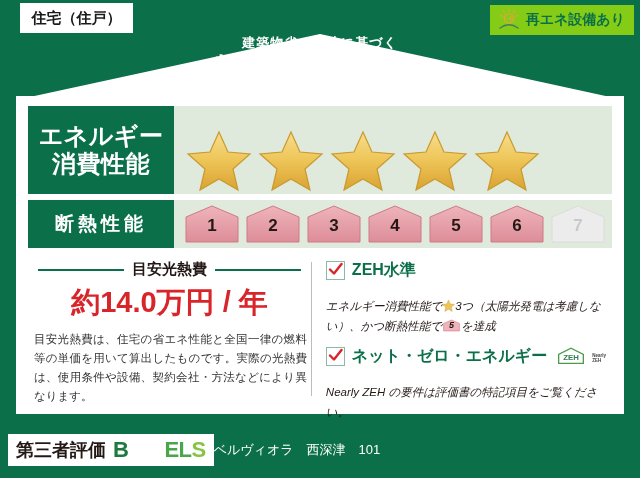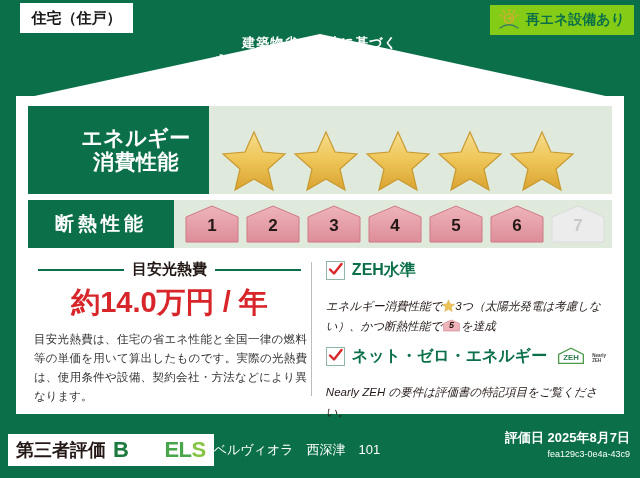--- a/index.html
+++ b/index.html
@@ -64,21 +64,21 @@
   }
   .row-energy{top:10px;height:88px;}
   .row-insul{top:104px;height:48px;}
 
   .row-key{
     width:146px;height:100%;
     background:#0b7049;color:#ffffff;
     display:flex;flex-direction:column;align-items:center;justify-content:center;
     font-weight:bold;line-height:1.15;
   }
-  .row-energy .row-key{font-size:21px;letter-spacing:0.5px;padding-left:35px;}
+  .row-energy .row-key{font-size:24px;letter-spacing:0.5px;}
   .row-insul .row-key{font-size:19px;letter-spacing:4px;}
 
   .row-val{flex:1;height:100%;position:relative;}
 
   
   .stars{
     position:absolute;left:12px;bottom:2px;
     display:flex;align-items:flex-end;gap:6px;
   }
   .star{width:66px;height:64px;display:block;}
@@ -384,19 +384,15 @@
       </div>
     </div>
   </div>
 
   <div class="footer">
     <div class="bels">
       <span class="third">第三者評価</span>
       <span class="brand"><span class="b1">B</span><span class="b2">EL</span><span class="b3">S</span></span>
     </div>
     <div class="bldg">ベルヴィオラ　西深津　101</div>
-    <div class="foot-right">
-      <div class="date"><span>評価日</span> <span>2025年8月7日</span></div>
-      <div class="uid">fea129c3-0e4a-43c9</div>
-    </div>
   </div>
 
 </div>
 
 </body></html>

